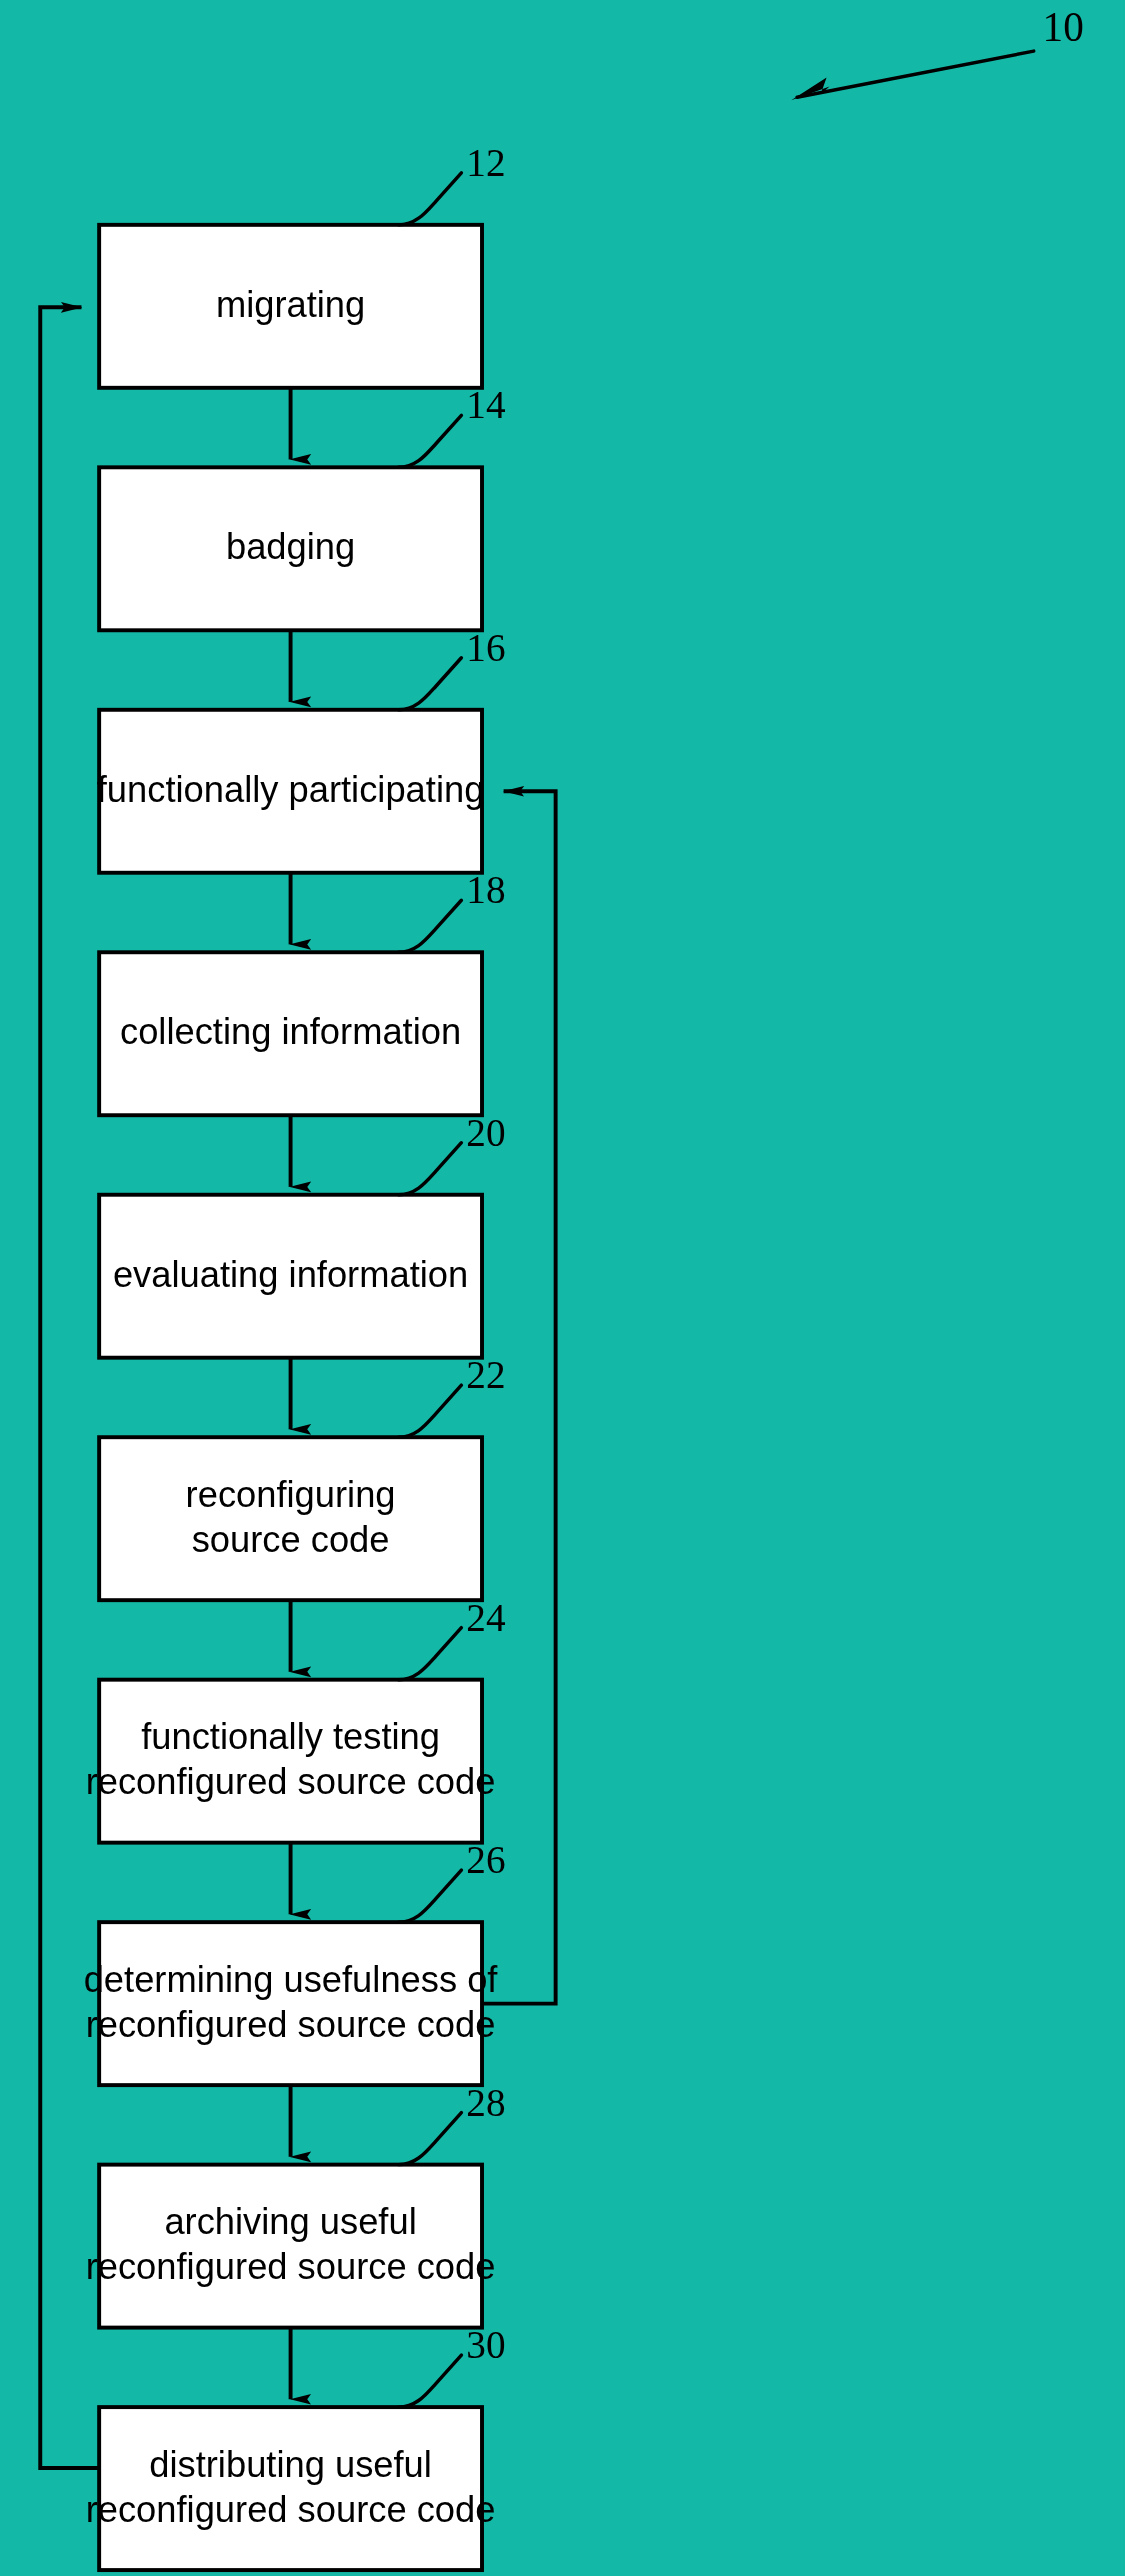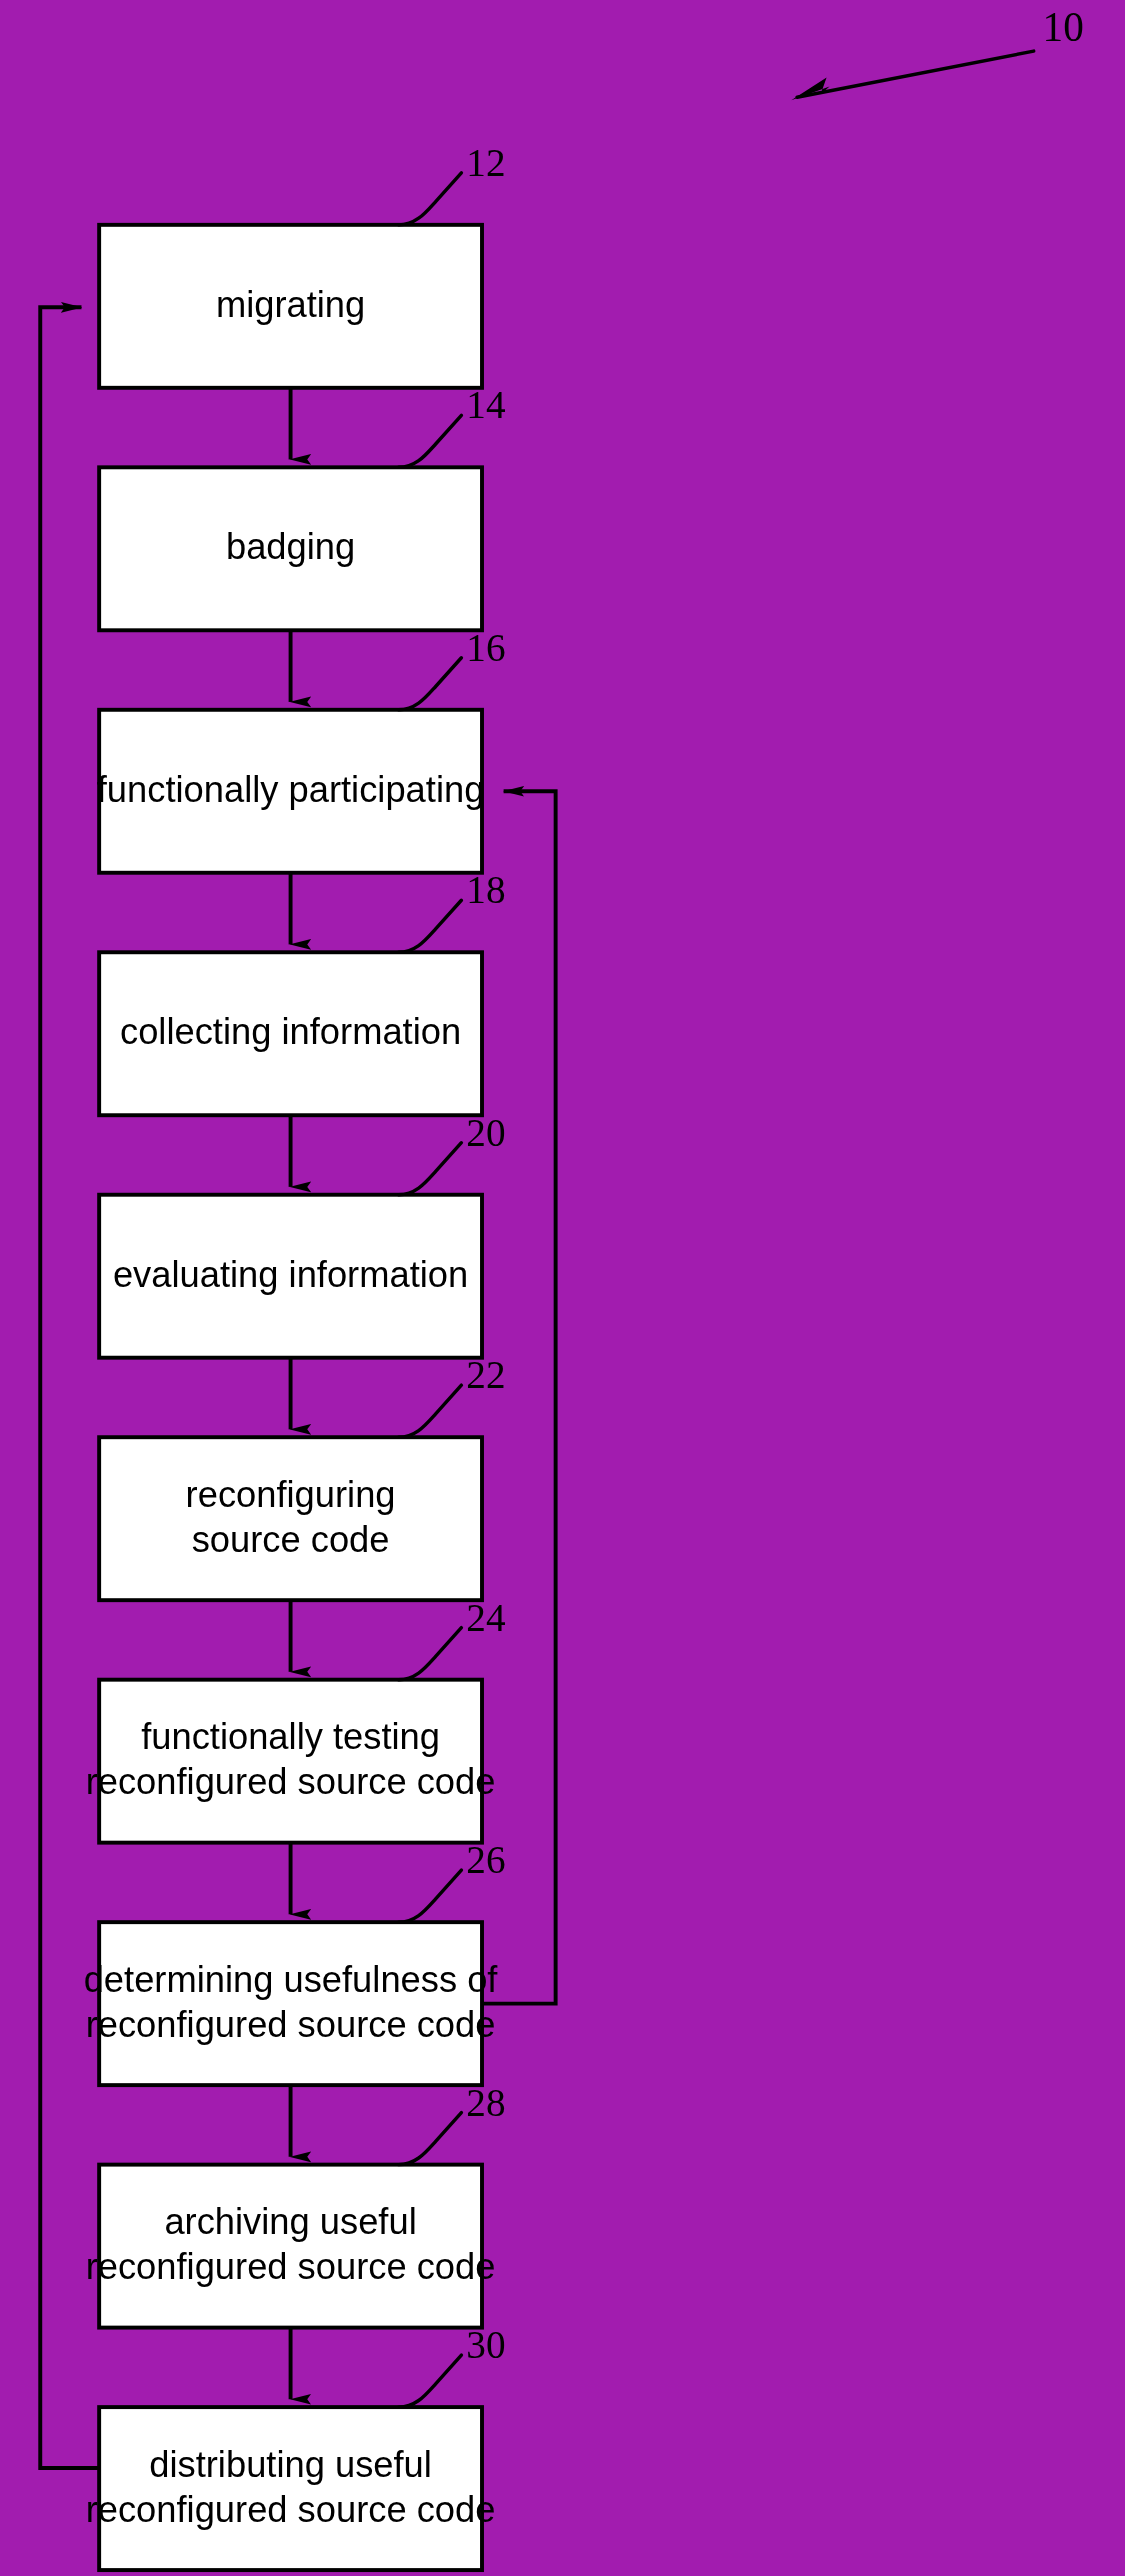--- a/index.html
+++ b/index.html
@@ -8,21 +8,21 @@
     padding: 0;
     background: #ffffff;
   }
   body {
     font-family: "Liberation Sans", sans-serif;
   }
   #figure-root {
     position: relative;
     width: 1125px;
     height: 2576px;
-    background: #a21caf;
+    background: #14b8a6;
     overflow: hidden;
   }
   #figure-svg {
     position: absolute;
     top: 0;
     left: 0;
     width: 1125px;
     height: 2576px;
     display: block;
   }

